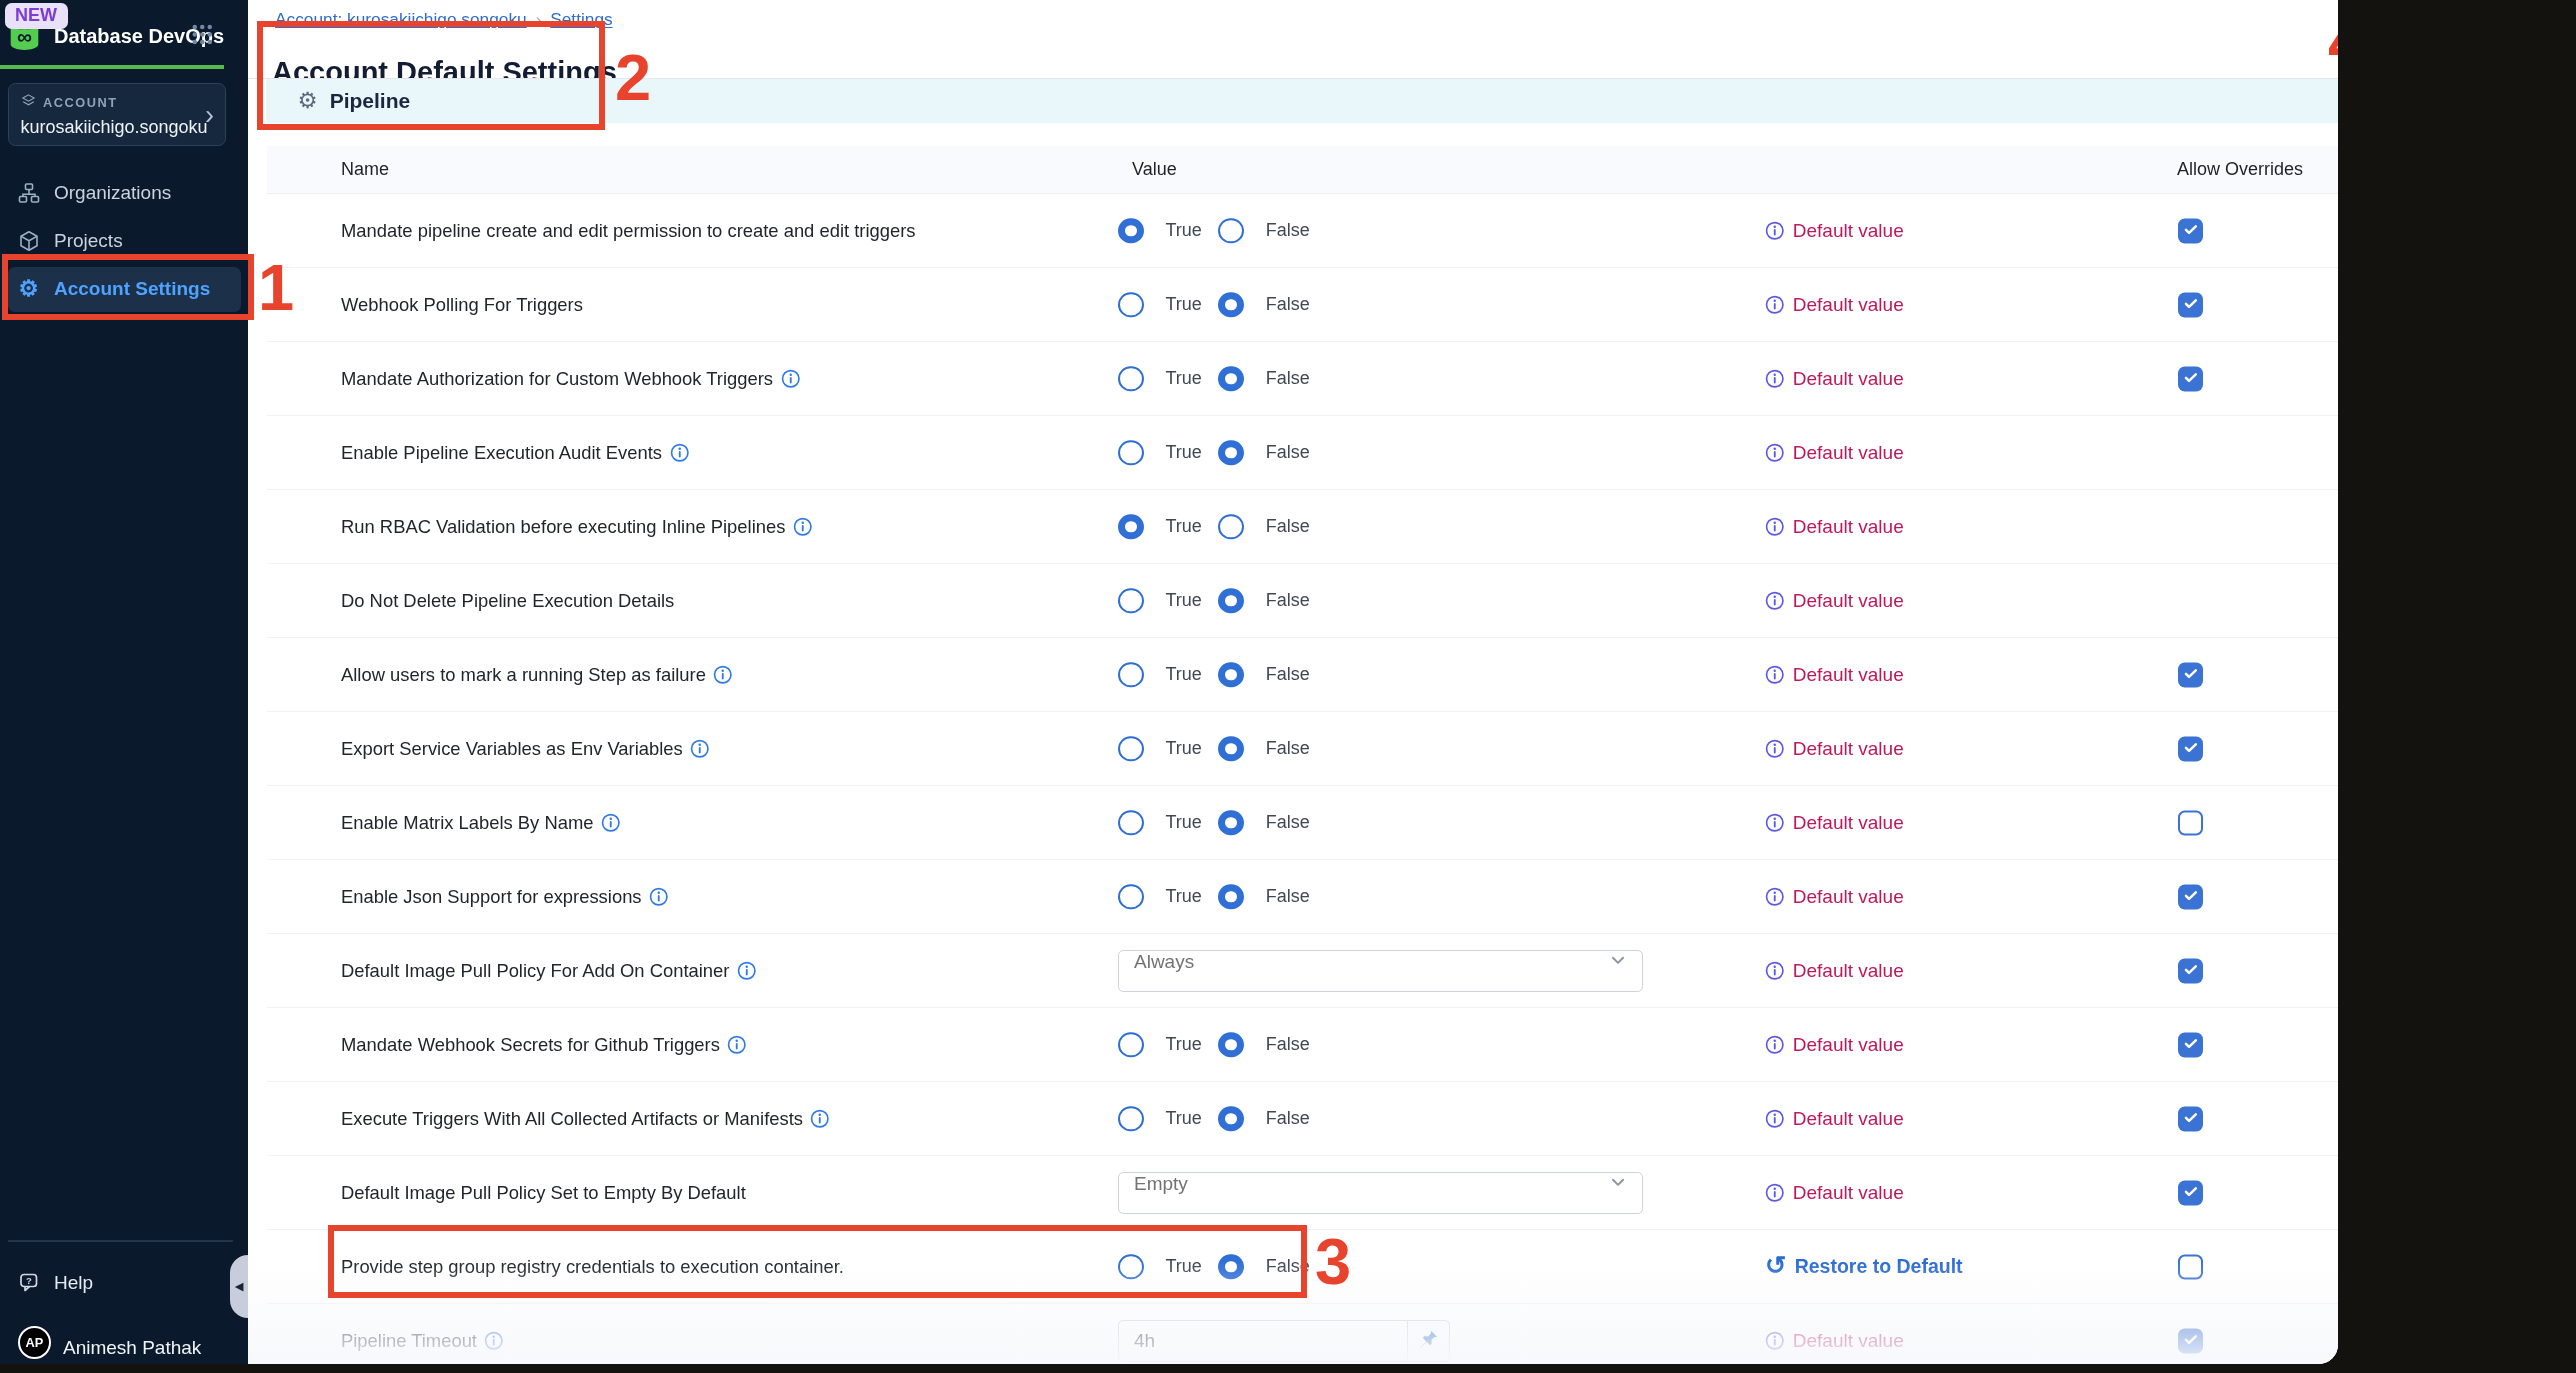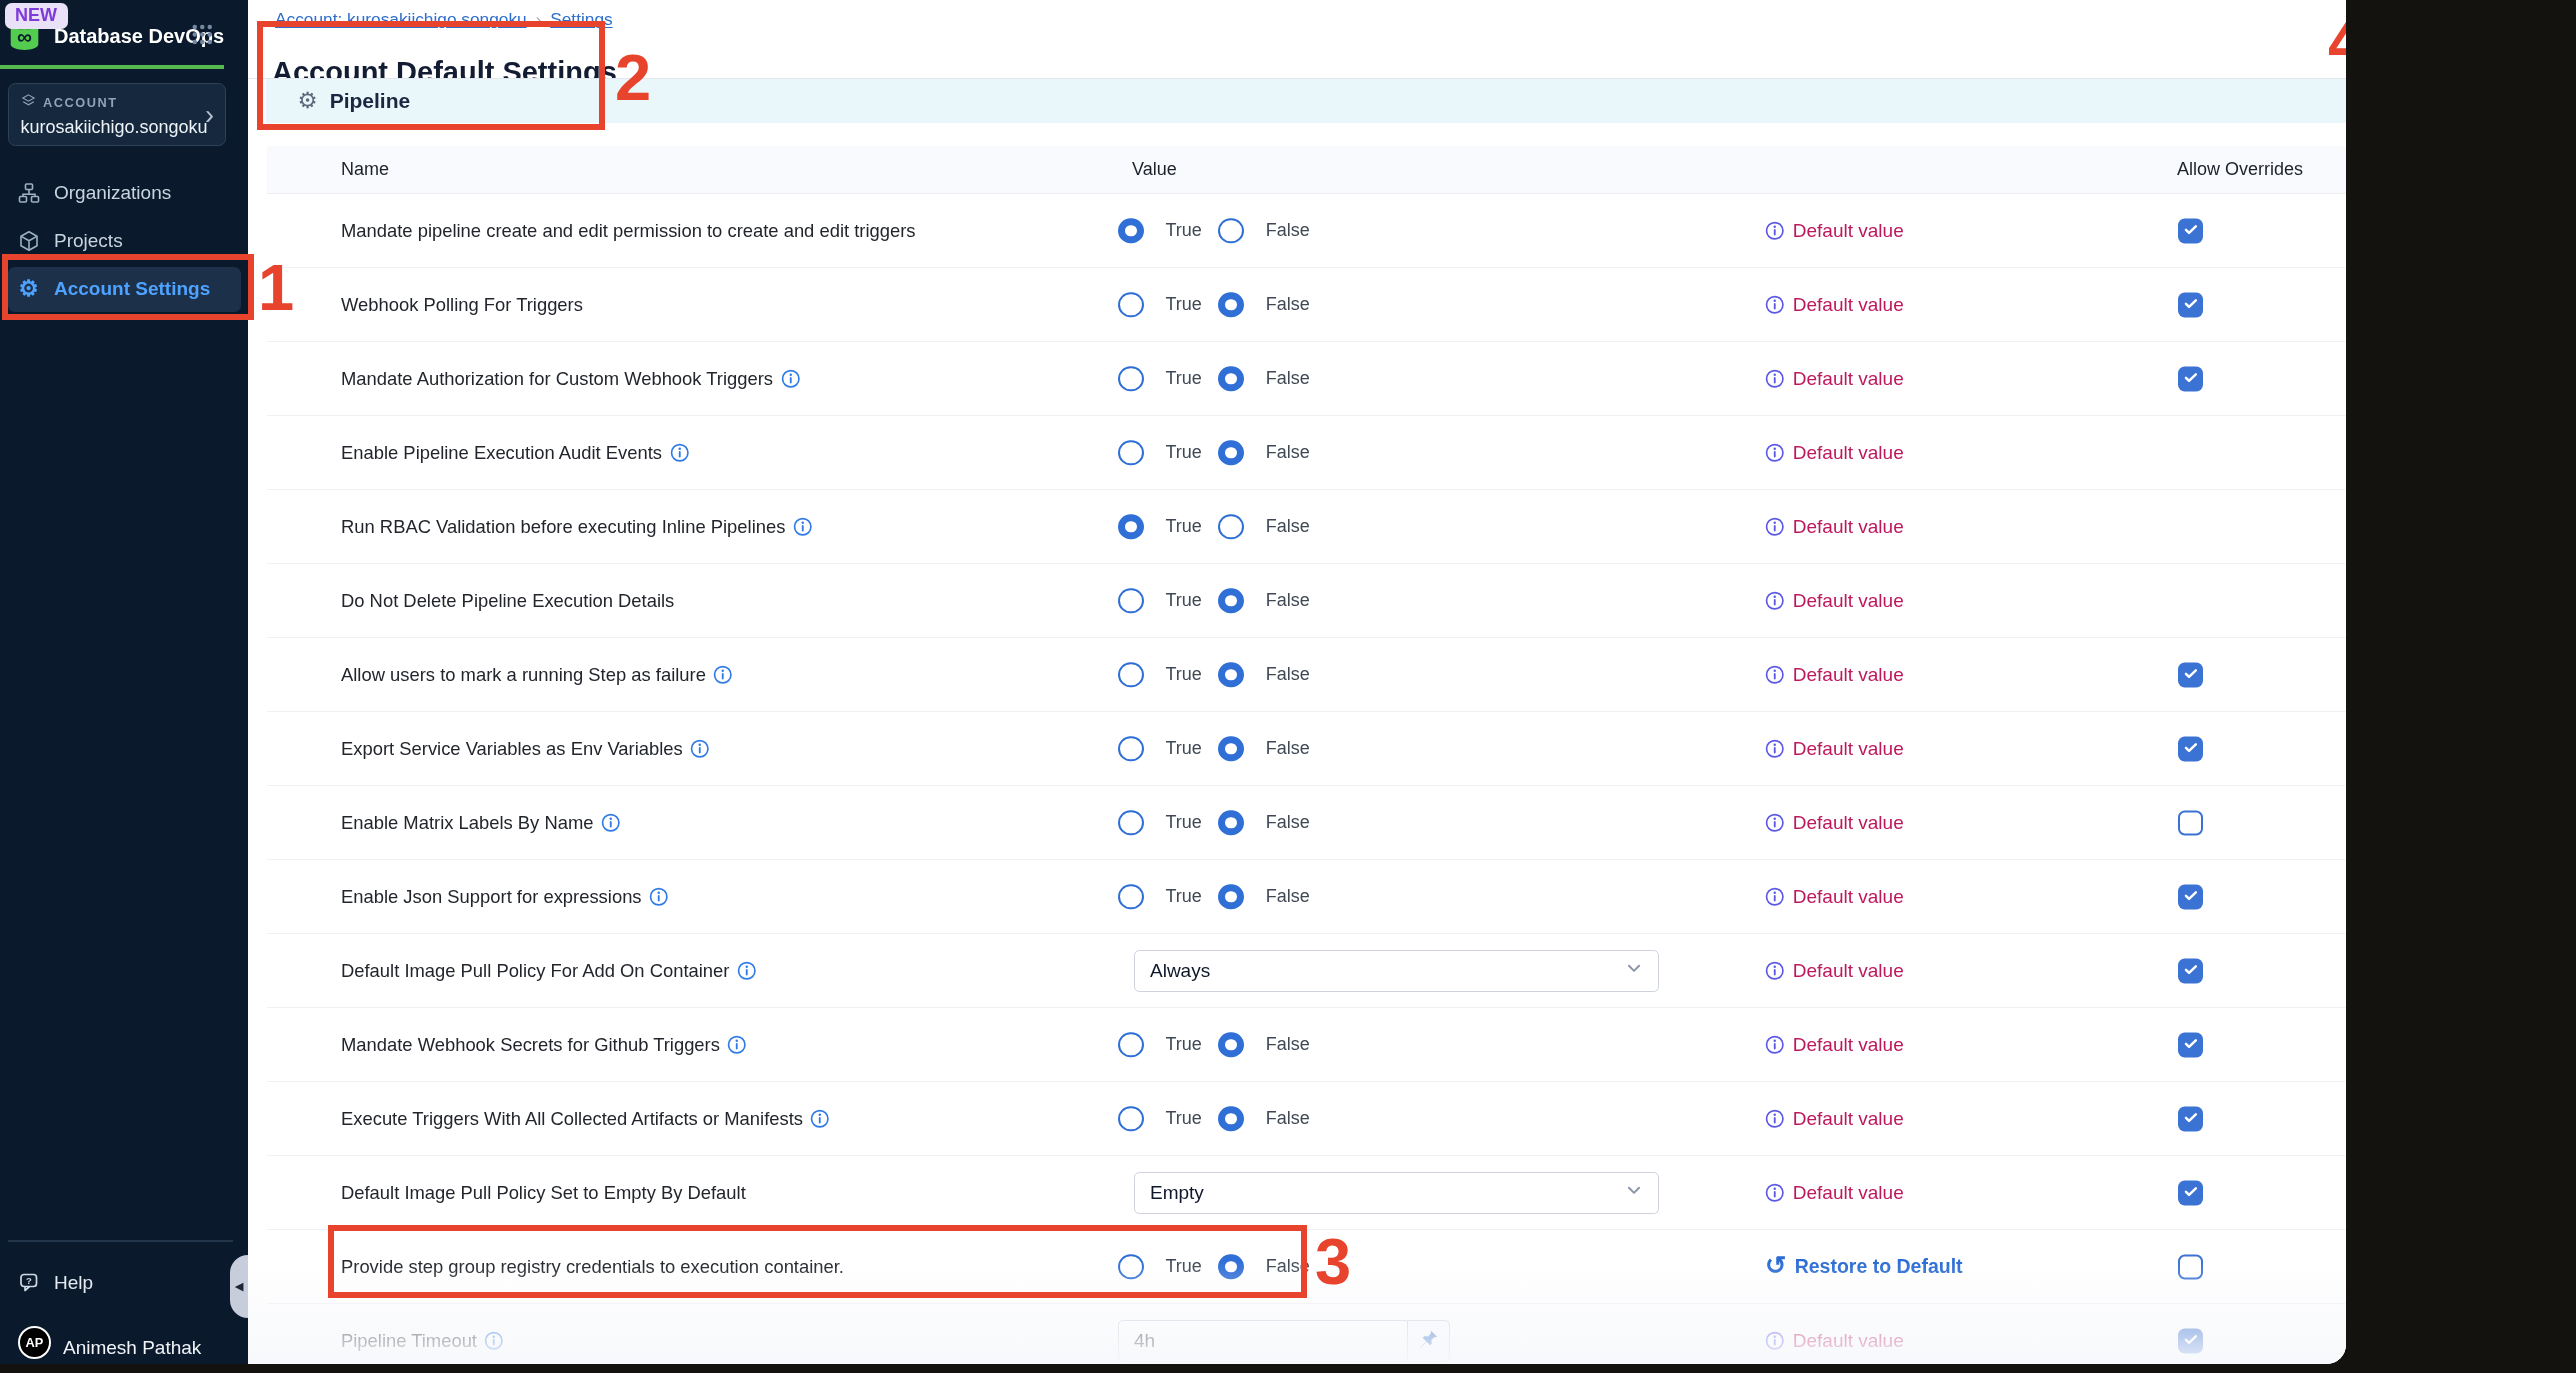--- a/index.html
+++ b/index.html
@@ -1,19 +1,19 @@
 <!DOCTYPE html>
 <html style="font-size:12px"><head>
 <meta charset="utf-8">
 <style>
   html,body{margin:0;padding:0;background:#14120e;}
   .screen{position:relative;width:2576px;height:1374px;overflow:hidden;
           font-family:"Liberation Sans",sans-serif;background:#14120e;}
   .app{position:absolute;left:0;top:0;width:2338px;height:1364px;background:#ffffff;
-       border-radius:0 0 19.5px 0;overflow:hidden;padding-left:8px;}
+       border-radius:0 0 19.5px 0;overflow:hidden;}
 
   
   .sidebar{position:absolute;left:0;top:0;width:248px;height:100%;background:#0a1a2c;}
   .new-badge{position:absolute;left:4.5px;top:3px;background:#e9e1f8;color:#7d3bd8;
              font-size:18px;font-weight:bold;padding:2.3px 10.5px;border-radius:6.8px;z-index:3;}
   .brand{position:absolute;left:4.5px;top:15px;width:239px;height:42px;display:flex;align-items:center;}
   .brand-title{color:#ffffff;font-size:20px;font-weight:bold;margin-left:10.5px;white-space:nowrap;}
   .grid-icon{position:absolute;right:30px;top:50%;transform:translateY(-50%);}
   .accent-line{position:absolute;left:0;top:65px;width:224px;height:3.8px;background:#56b94f;}
 
@@ -76,22 +76,22 @@
   .row-name{position:absolute;left:74px;top:50%;transform:translateY(-50%);font-size:18.4px;
             color:#22262c;font-weight:500;display:flex;align-items:center;gap:7.5px;max-width:751px;}
   .info-ic{display:inline-flex;color:#2f7ae5;}
   .value-cell{position:absolute;left:851px;top:50%;transform:translateY(-50%);
               display:flex;align-items:center;}
   .radio{width:25.5px;height:25.5px;border-radius:50%;box-sizing:border-box;border:2.6px solid #2f6fd6;background:#fff;flex:none;}
   .radio.on{border-width:7.9px;}
   .radio-label{font-size:18px;color:#3f4854;margin-left:22px;}
   .radio-gap{width:16.5px;flex:none;}
   .select-box{width:525px;height:42px;border:1.1px solid #cdd2dd;border-radius:5.3px;background:#fff;
-              display:flex;align-items:center;justify-content:space-between;padding:0 15px;
-              box-sizing:border-box;font-size:19px;color:#0f172a;margin-left:16px;}
+              display:flex;align-items:flex-start;justify-content:space-between;padding:0 15px;
+              box-sizing:border-box;font-size:19px;color:#737373;}
   .textbox{width:290px;height:42px;border:1.1px solid #cdd2dd;border-radius:5.3px 0 0 5.3px;background:#fff;
            display:flex;align-items:center;padding:0 15px;box-sizing:border-box;font-size:19px;color:#22262c;}
   .pin-btn{width:42px;height:42px;border:1.1px solid #cdd2dd;border-left:none;border-radius:0 5.3px 5.3px 0;
            background:#fbfcff;display:flex;align-items:center;justify-content:center;box-sizing:border-box;}
   .action-cell{position:absolute;left:1498px;top:50%;transform:translateY(-50%);
                display:flex;align-items:center;gap:8.3px;font-size:19px;}
   .action-default{color:#be185d;}
   .action-restore{color:#2b6cd4;font-weight:bold;font-size:19.5px;}
   .restore-glyph{font-size:25.5px;font-weight:bold;line-height:1;transform:translateY(-1.5px);}
   .override-cell{position:absolute;left:1911px;top:50%;transform:translateY(-50%);}

